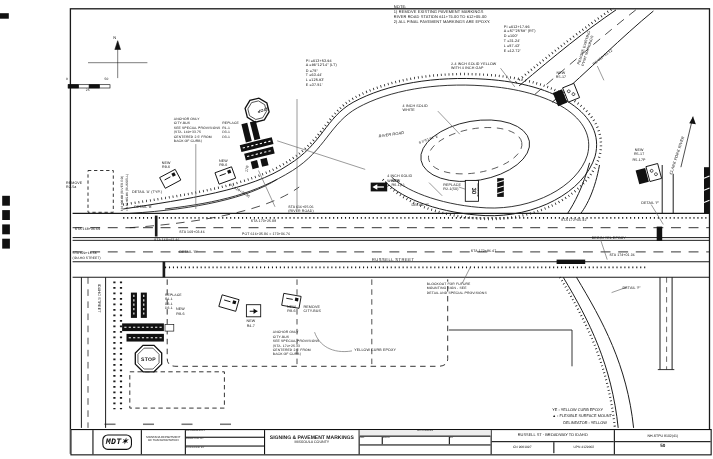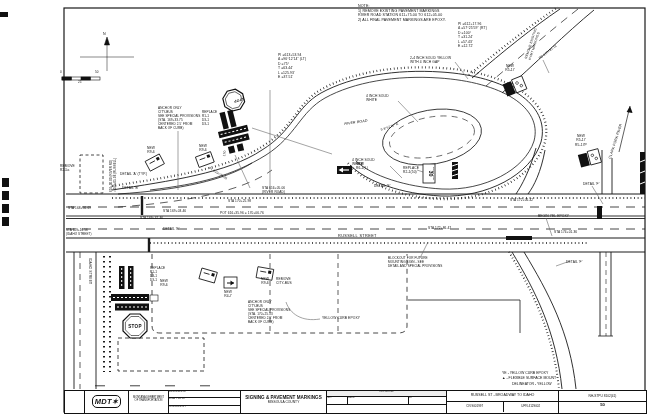--- a/index.html
+++ b/index.html
@@ -8,21 +8,21 @@
   .lb{position:absolute;font-size:3.3px;line-height:1.32;color:#111;white-space:pre-line;letter-spacing:.1px;}
   .ctr{text-align:center;}
   .it{font-style:italic;}
   svg{position:absolute;left:0;top:0;}
   
   #tblock{position:absolute;left:64px;top:390px;width:581px;height:22px;border:1px solid #111;
           display:flex;font-size:3px;background:#fff;}
   .tbc{border-right:.8px solid #111;height:100%;box-sizing:border-box;position:relative;}
   .row{box-sizing:border-box;border-bottom:.6px solid #111;overflow:hidden;}
   #mdtlogo{font-style:italic;font-weight:bold;font-size:7.5px;letter-spacing:.2px;
-           border:.8px solid #111;border-radius:5px;padding:1px 2px;margin:4px 2px;display:inline-block;}
+           border:.8px solid #111;border-radius:5px;padding:1px 2px;margin:4px 2px;display:inline-block;font-family:Liberation Mono, monospace;}
   .tiny{font-size:2.6px;line-height:1.1;}
   .spd-wrap{position:absolute;left:423px;top:164px;width:12px;height:19px;}
   .octext{position:absolute;font-weight:bold;text-align:center;letter-spacing:.3px;}
 </style>
 </head>
 <body>
 
 <div id="sheet">
 
 <svg width="648" height="417" viewBox="0 0 648 417">

